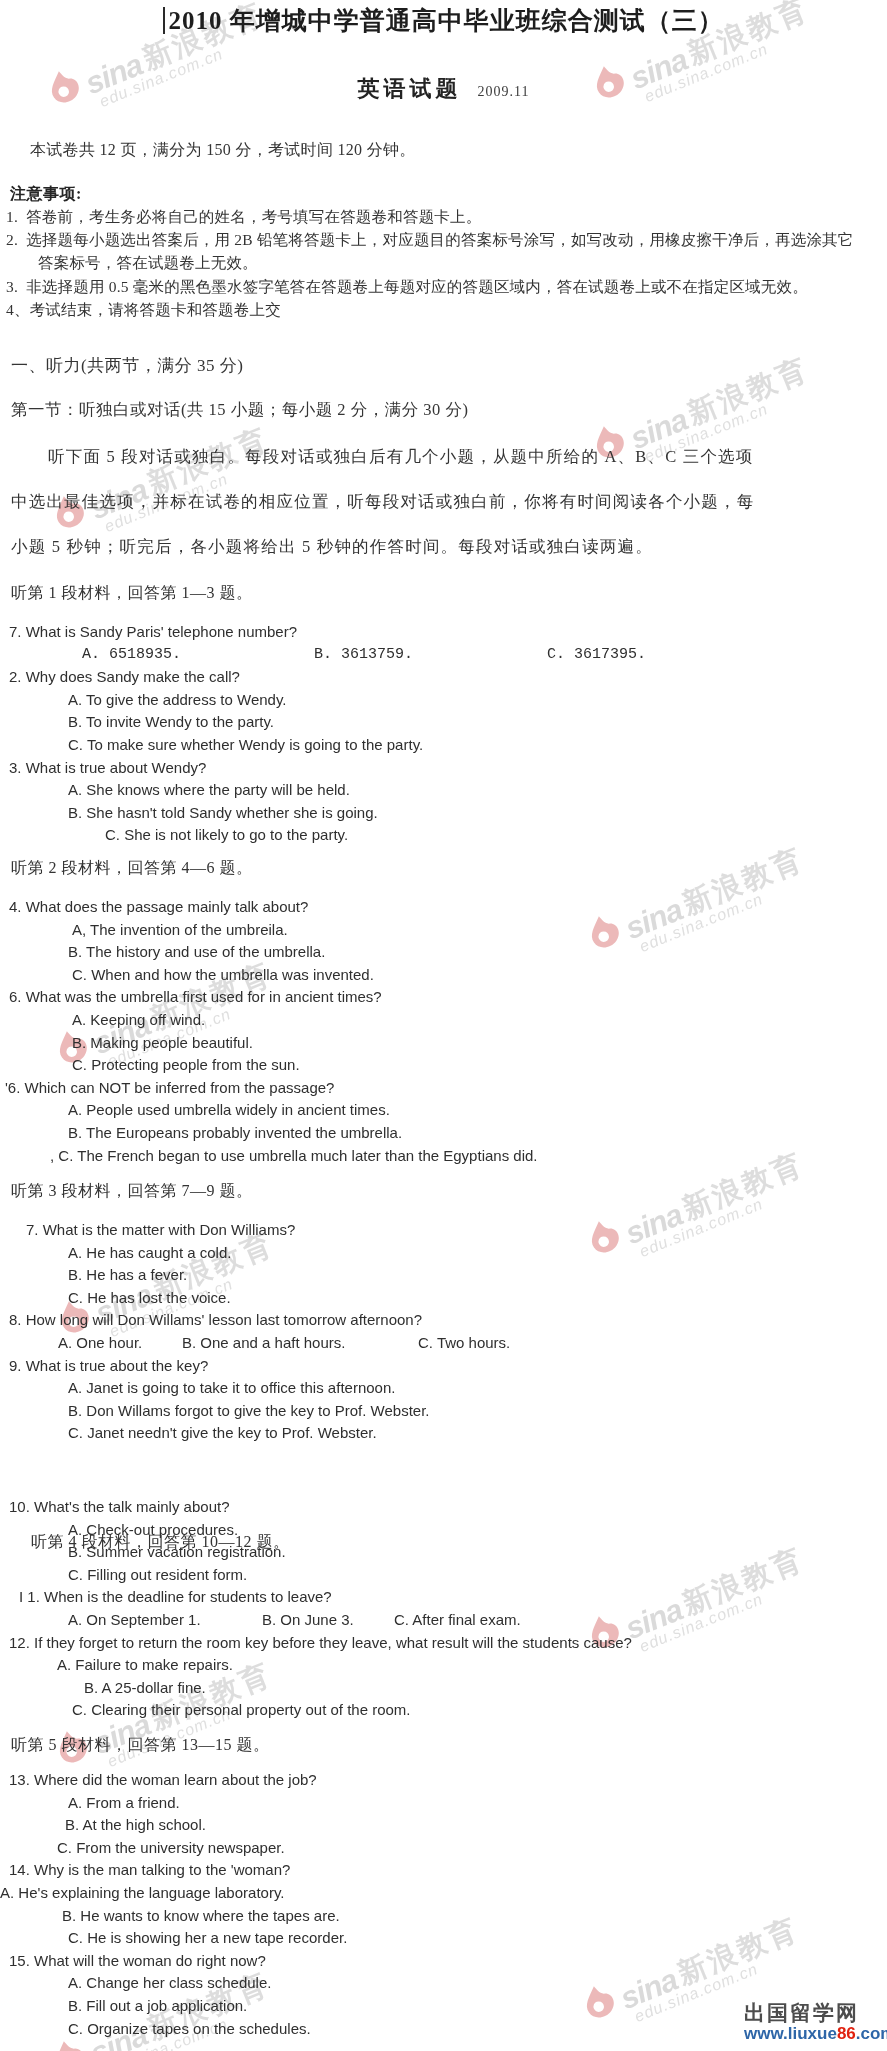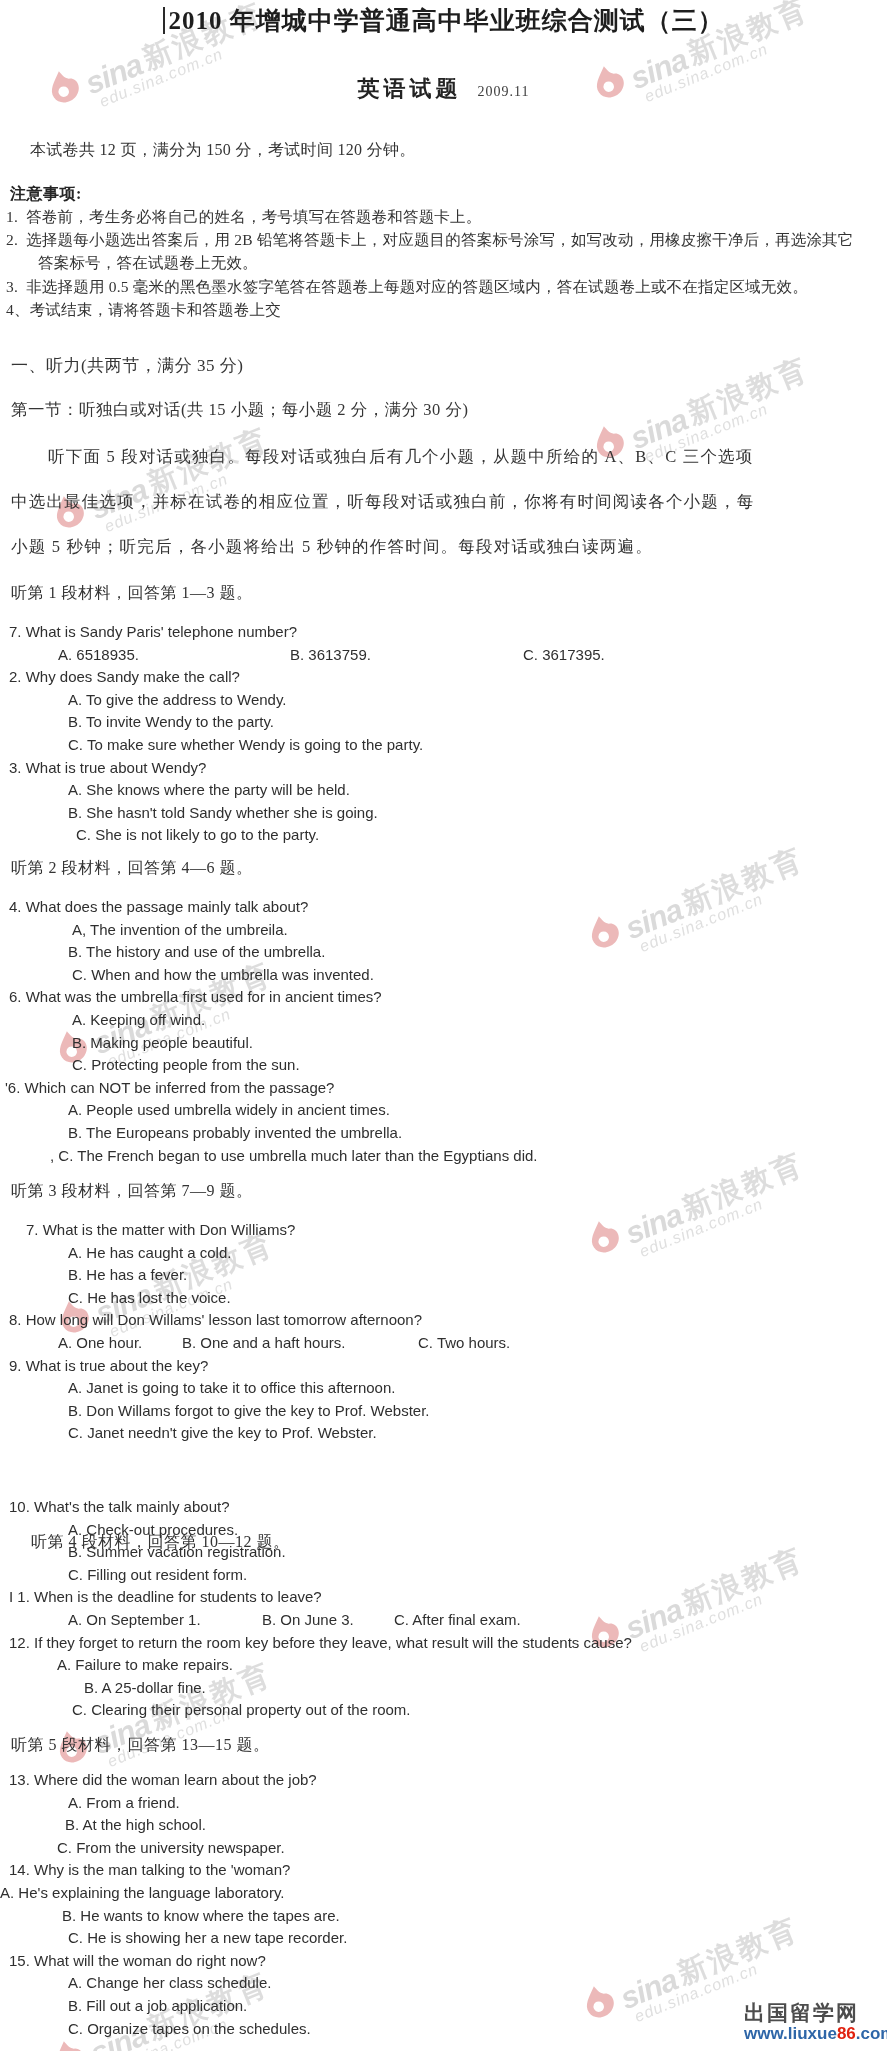--- a/index.html
+++ b/index.html
@@ -214,29 +214,29 @@
   <div class="abs part-title">第一节：听独白或对话(共 15 小题；每小题 2 分，满分 30 分)</div>
 
   <div class="abs ins ins0">听下面 5 段对话或独白。每段对话或独白后有几个小题，从题中所给的 A、B、C 三个选项</div>
   <div class="abs ins ins1">中选出最佳选项，并标在试卷的相应位置，听每段对话或独白前，你将有时间阅读各个小题，每</div>
   <div class="abs ins ins2">小题 5 秒钟；听完后，各小题将给出 5 秒钟的作答时间。每段对话或独白读两遍。</div>
 
   <div id="questions-layer">
       <div class="abs mat-header" style="top: 583px;">听第 1 段材料，回答第 1—3 题。</div>
       <div class="abs qgroup" style="top: 621px;">
         <div class="ln" style="padding-left: 9px;">7. What is Sandy Paris' telephone number?</div>
-        <div class="ln" style="padding-left: 58px;"><span class="col" style="width: 232px;">A. 6518935.</span><span class="col" style="width: 233px;">B. 3613759.</span><span class="col">C. 3617395.</span></div>
+        <div class="ln" style="padding-left: 82px; font-family: Liberation Mono, monospace;"><span class="col" style="width: 232px;">A. 6518935.</span><span class="col" style="width: 233px;">B. 3613759.</span><span class="col">C. 3617395.</span></div>
         <div class="ln" style="padding-left: 9px;">2. Why does Sandy make the call?</div>
         <div class="ln" style="padding-left: 68px;">A. To give the address to Wendy.</div>
         <div class="ln" style="padding-left: 68px;">B. To invite Wendy to the party.</div>
         <div class="ln" style="padding-left: 68px;">C. To make sure whether Wendy is going to the party.</div>
         <div class="ln" style="padding-left: 9px;">3. What is true about Wendy?</div>
         <div class="ln" style="padding-left: 68px;">A. She knows where the party will be held.</div>
         <div class="ln" style="padding-left: 68px;">B. She hasn't told Sandy whether she is going.</div>
-        <div class="ln" style="padding-left: 76px;">C. She is not likely to go to the party.</div>
+        <div class="ln" style="padding-left: 105px;">C. She is not likely to go to the party.</div>
       </div>
       <div class="abs mat-header" style="top: 858px;">听第 2 段材料，回答第 4—6 题。</div>
       <div class="abs qgroup" style="top: 896px;">
         <div class="ln" style="padding-left: 9px;">4. What does the passage mainly talk about?</div>
         <div class="ln" style="padding-left: 72px;">A, The invention of the umbreila.</div>
         <div class="ln" style="padding-left: 68px;">B. The history and use of the umbrella.</div>
         <div class="ln" style="padding-left: 72px;">C. When and how the umbrella was invented.</div>
         <div class="ln" style="padding-left: 9px;">6. What was the umbrella first used for in ancient times?</div>
         <div class="ln" style="padding-left: 72px;">A. Keeping off wind.</div>
         <div class="ln" style="padding-left: 72px;">B. Making people beautiful.</div>
@@ -258,21 +258,21 @@
         <div class="ln" style="padding-left: 68px;">A. Janet is going to take it to office this afternoon.</div>
         <div class="ln" style="padding-left: 68px;">B. Don Willams forgot to give the key to Prof. Webster.</div>
         <div class="ln" style="padding-left: 68px;">C. Janet needn't give the key to Prof. Webster.</div>
       </div>
       <div class="abs mat-header" style="top: 1532px; margin-left: 20px;">听第 4 段材料，回答第 10—12 题。</div>
       <div class="abs qgroup" style="top: 1496px;">
         <div class="ln" style="padding-left: 9px;">10. What's the talk mainly about?</div>
         <div class="ln" style="padding-left: 68px;">A. Check-out procedures.</div>
         <div class="ln" style="padding-left: 68px;">B. Summer vacation registration.</div>
         <div class="ln" style="padding-left: 68px;">C. Filling out resident form.</div>
-        <div class="ln" style="padding-left: 9px;">I 1. When is the deadline for students to leave?</div>
+        <div class="ln" style="padding-left: 19px;">I 1. When is the deadline for students to leave?</div>
         <div class="ln" style="padding-left: 68px;"><span class="col" style="width: 194px;">A. On September 1.</span><span class="col" style="width: 132px;">B. On June 3.</span><span class="col">C. After final exam.</span></div>
         <div class="ln" style="padding-left: 9px;">12. If they forget to return the room key before they leave, what result will the students cause?</div>
         <div class="ln" style="padding-left: 57px;">A. Failure to make repairs.</div>
         <div class="ln" style="padding-left: 64px; margin-left: 20px;">B. A 25-dollar fine.</div>
         <div class="ln" style="padding-left: 72px;">C. Clearing their personal property out of the room.</div>
       </div>
       <div class="abs mat-header" style="top: 1735px;">听第 5 段材料，回答第 13—15 题。</div>
       <div class="abs qgroup" style="top: 1769px;">
         <div class="ln" style="padding-left: 9px;">13. Where did the woman learn about the job?</div>
         <div class="ln" style="padding-left: 68px;">A. From a friend.</div>

